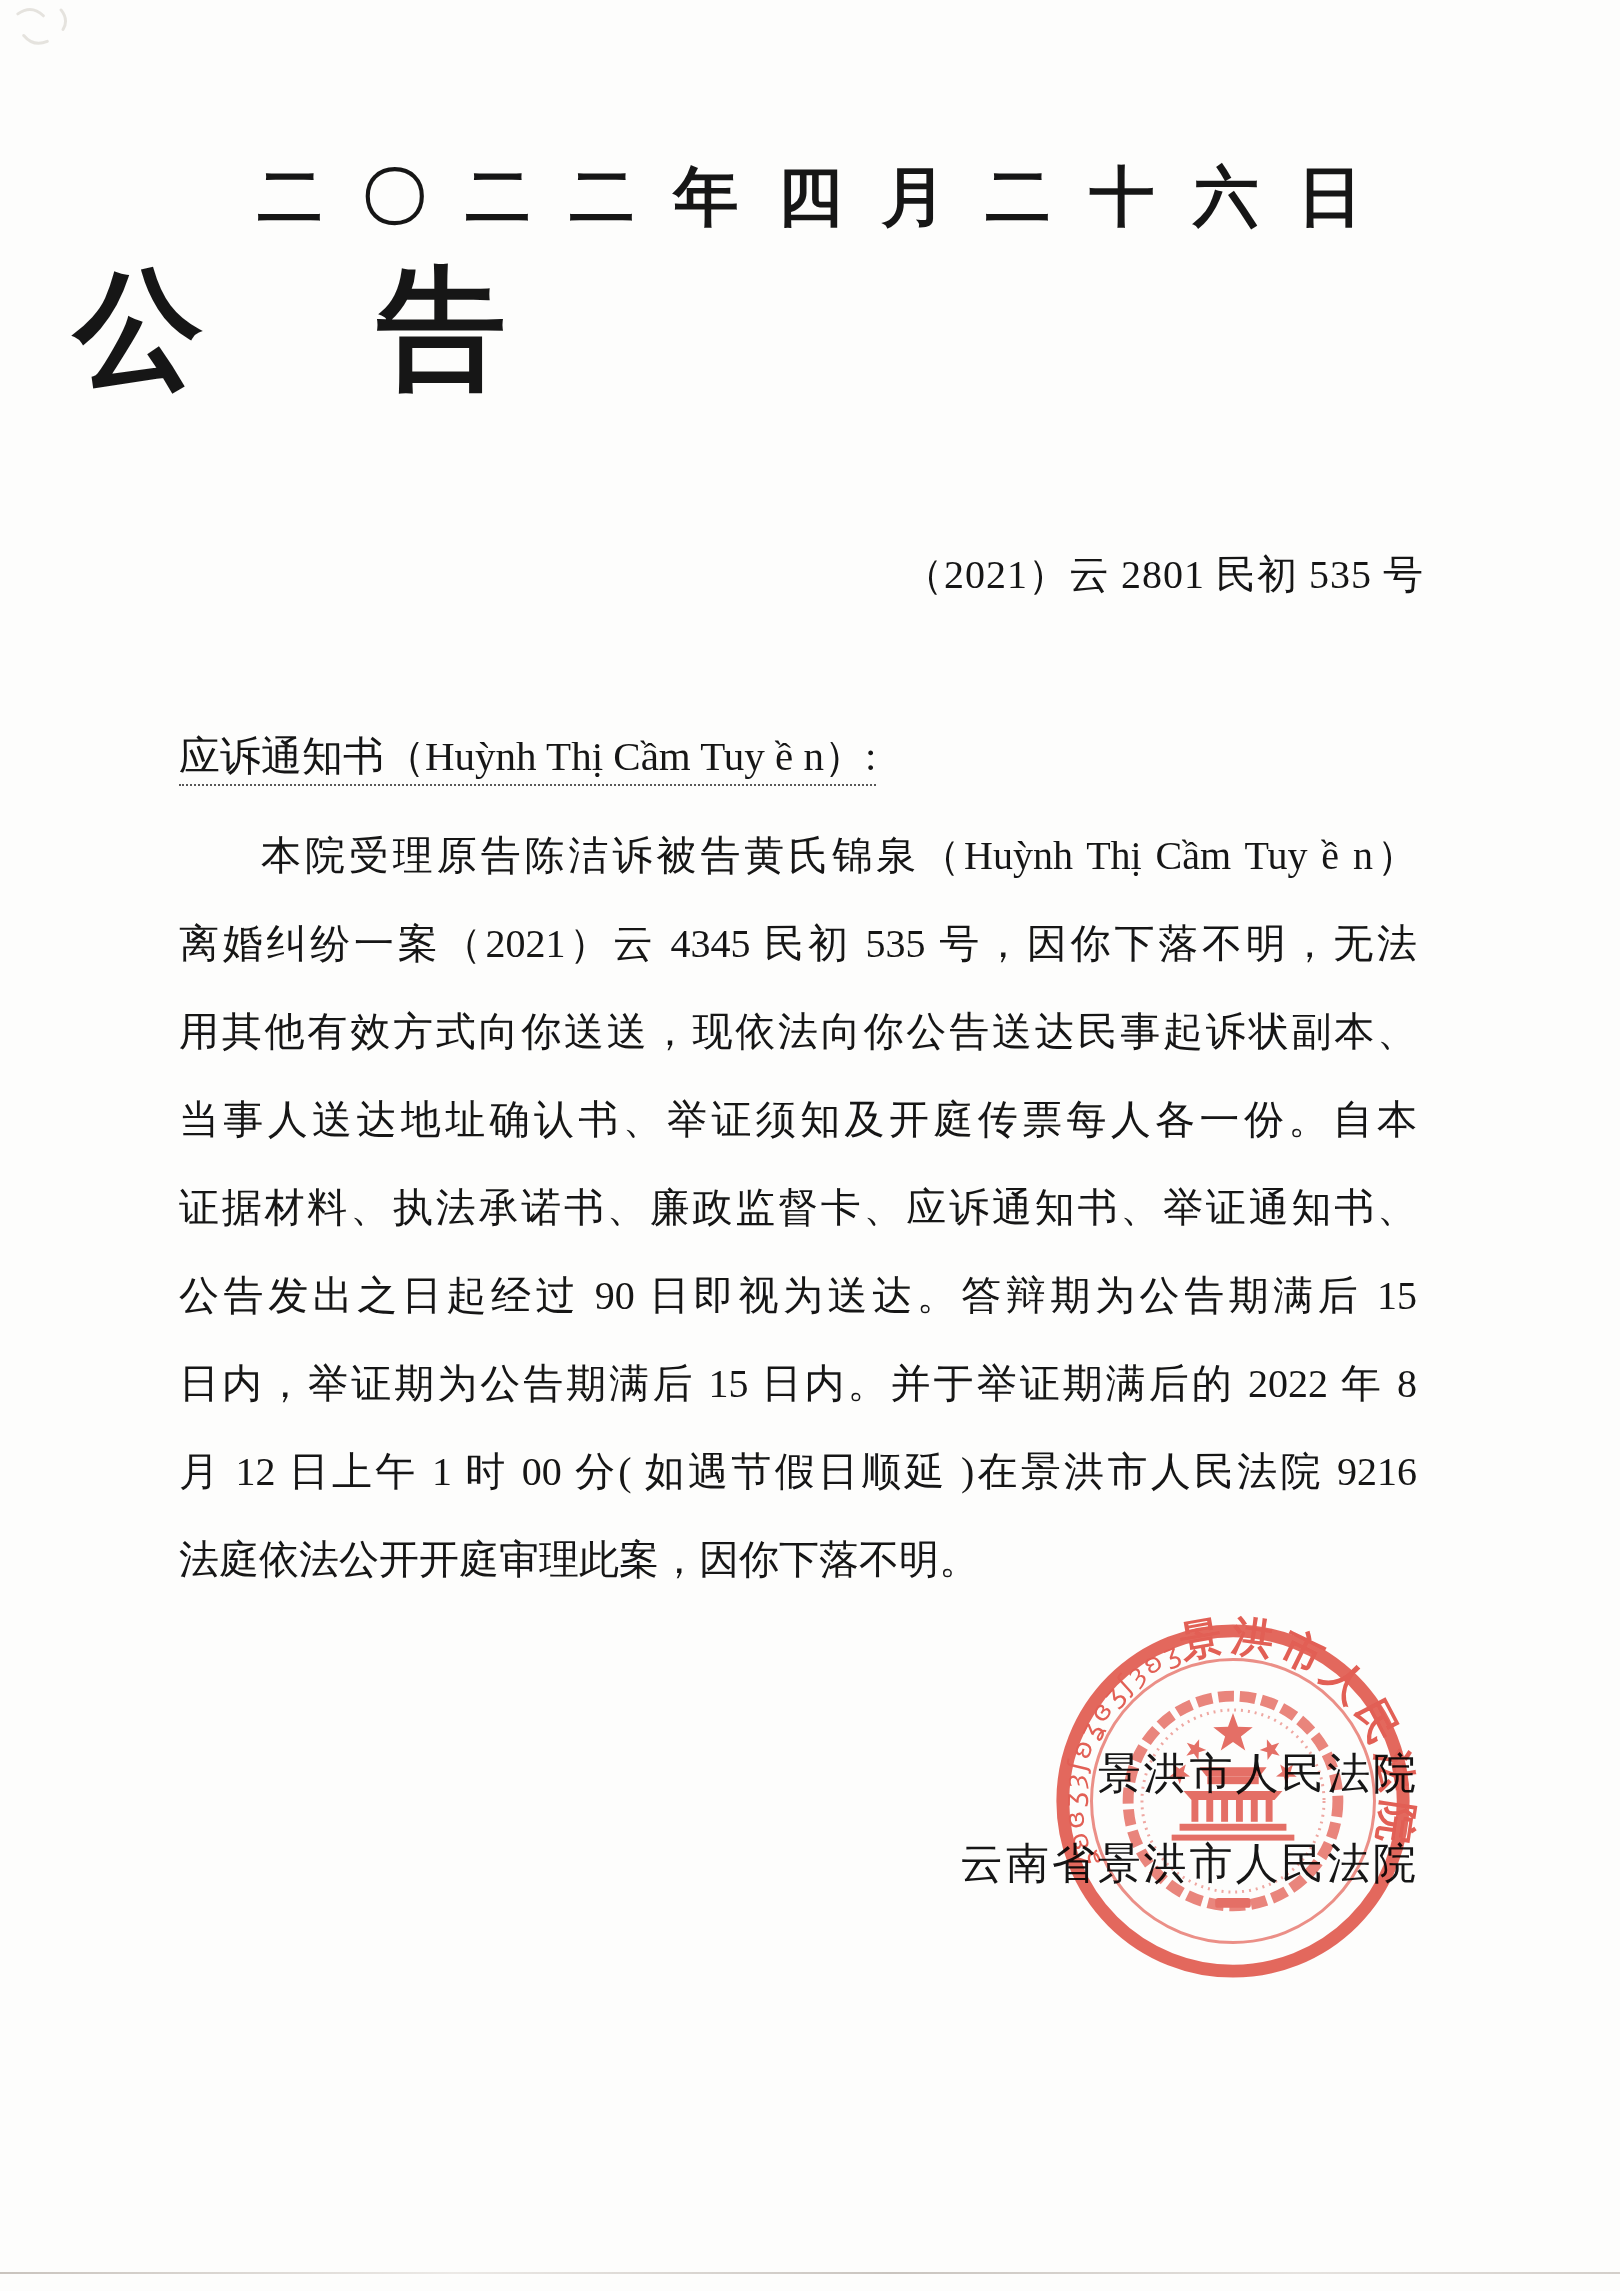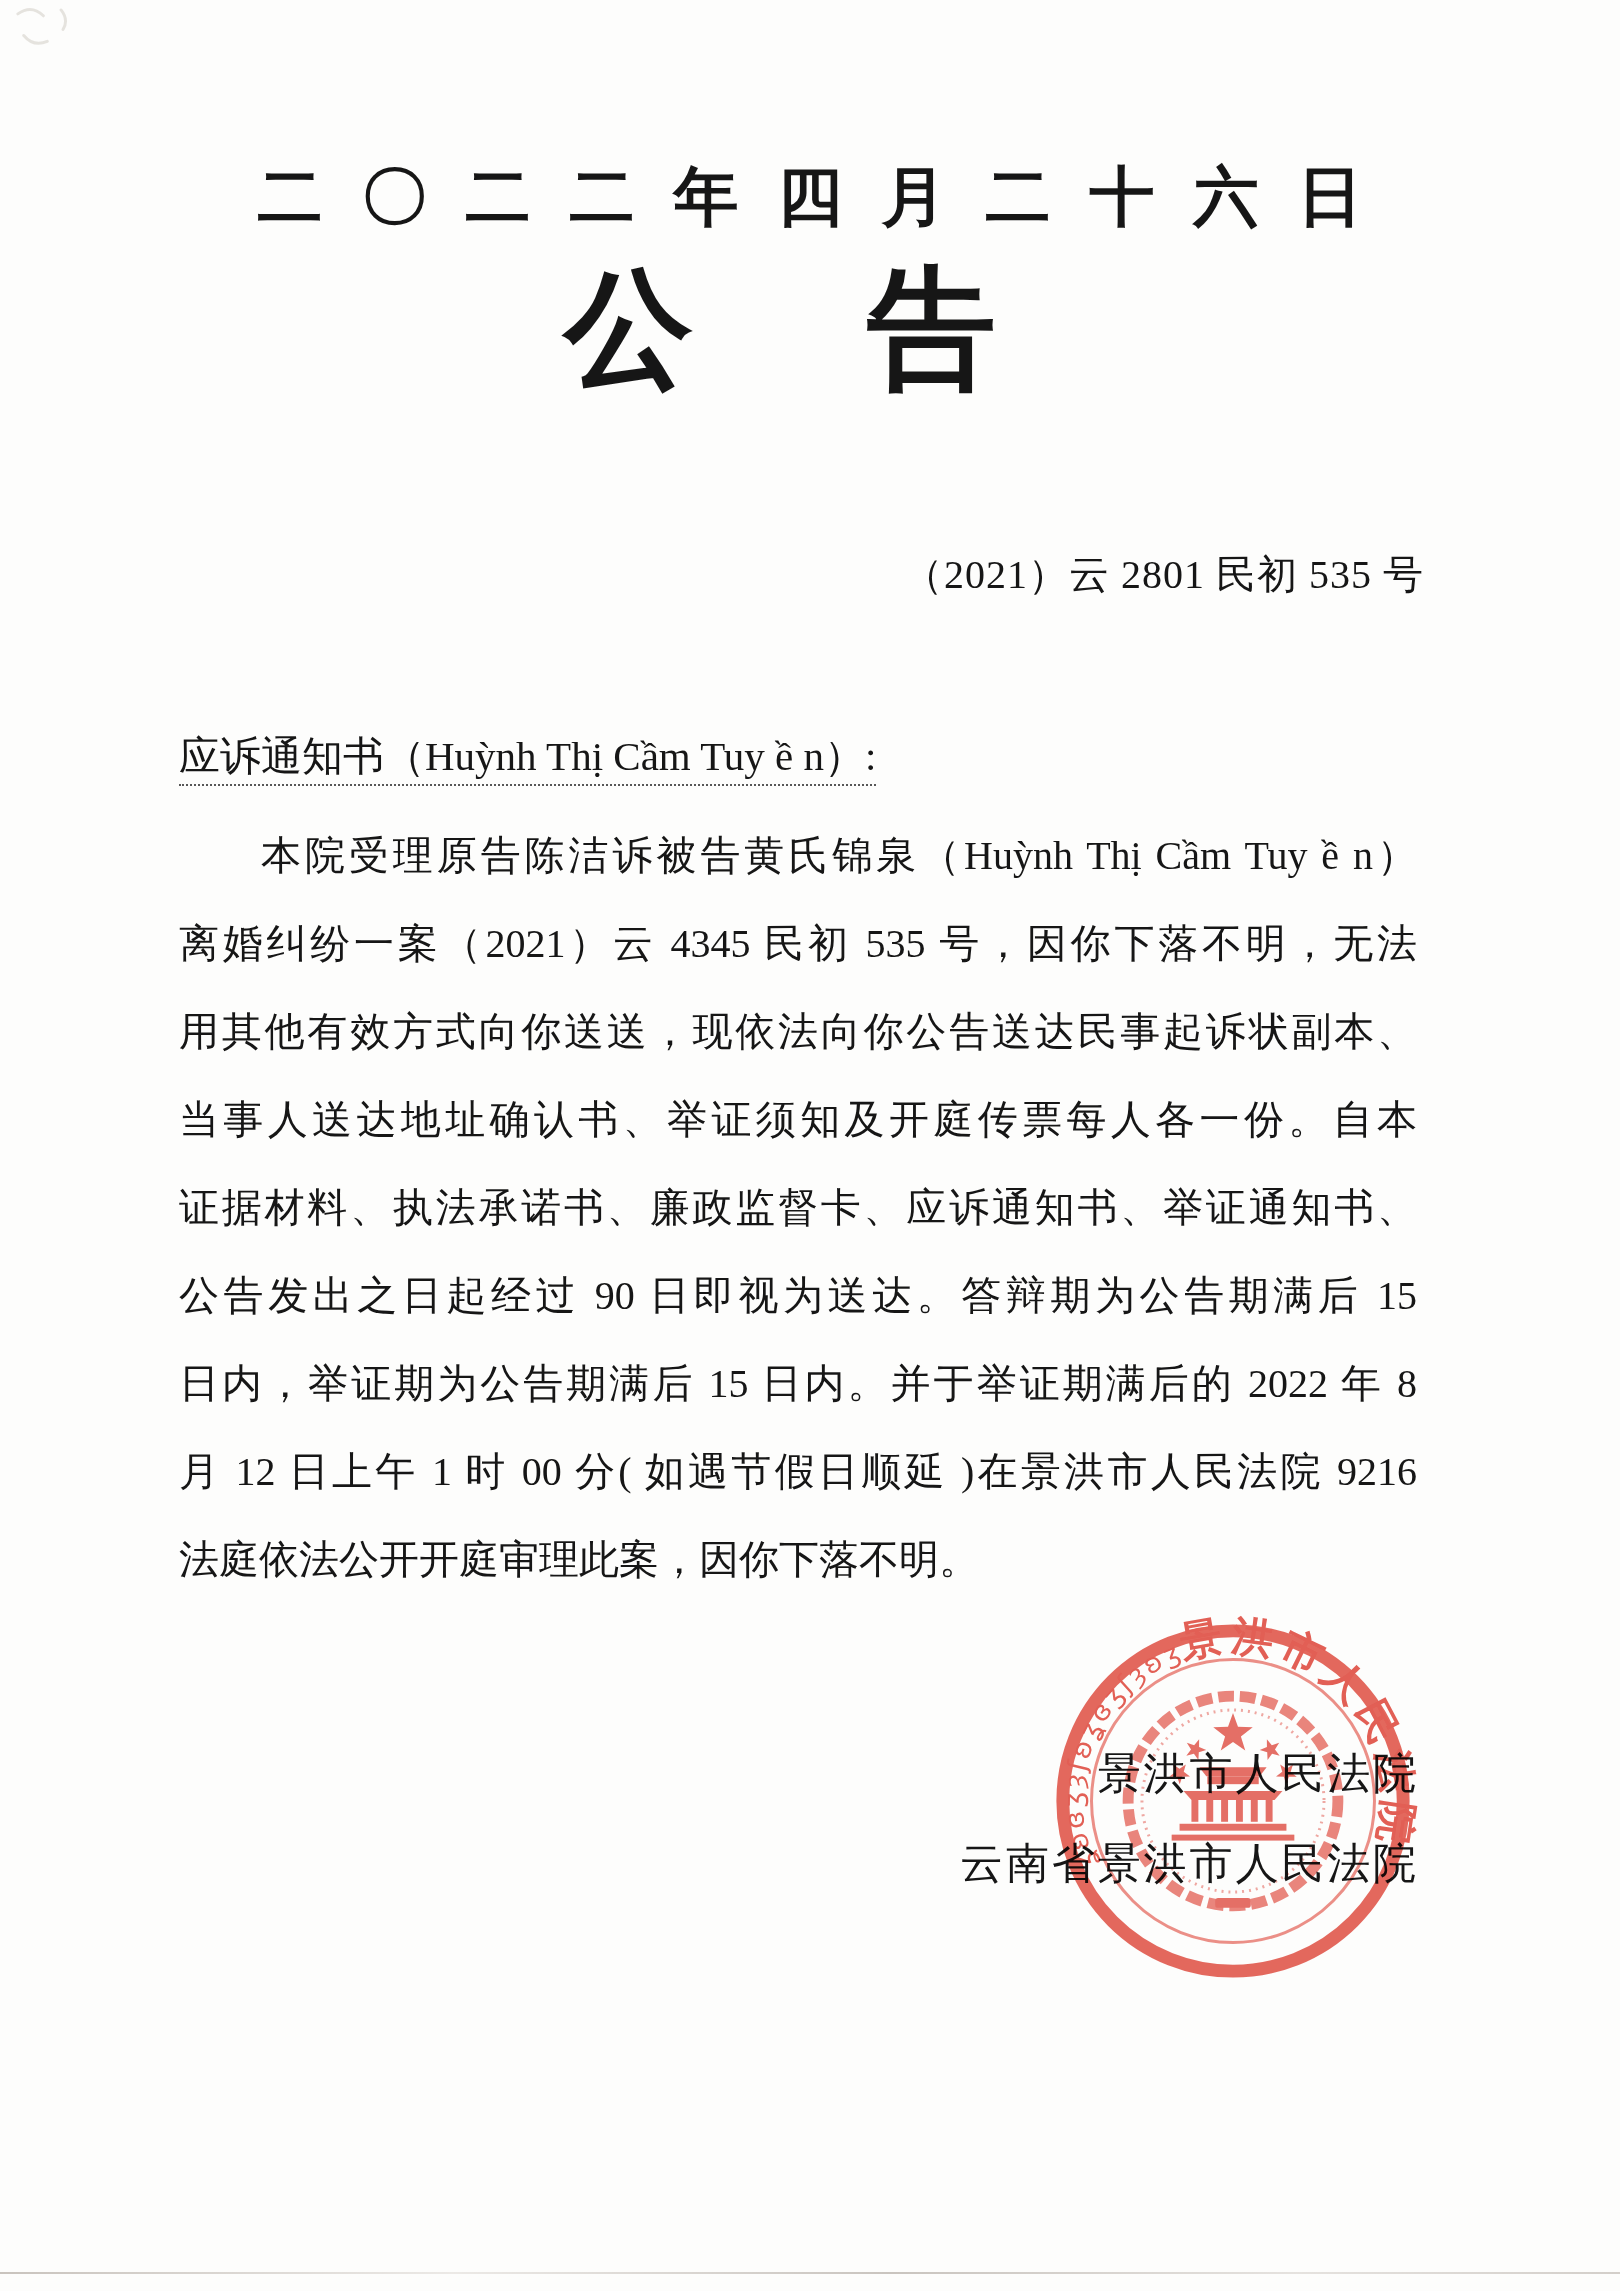--- a/index.html
+++ b/index.html
@@ -16,23 +16,23 @@
     position:absolute;top:153px;left:0;width:100%;
     box-sizing:border-box;
     text-align:center;
     font-size:65px;font-weight:700;
     letter-spacing:39px;padding-left:39px;
     white-space:nowrap;
   }
   .doc-title{
     position:absolute;top:243px;left:0;width:100%;
     box-sizing:border-box;
-    text-align:center;
+    text-align:left;
     font-size:129px;font-weight:700;
-    letter-spacing:174px;padding-left:114px;
+    letter-spacing:174px;padding-left:74px;
     white-space:nowrap;
   }
   .case-number{
     position:absolute;top:547px;right:196px;
     font-size:40px;letter-spacing:1px;
     white-space:nowrap;
     margin-left:44px;
   }
   .addressee{
     position:absolute;top:729px;left:179px;

